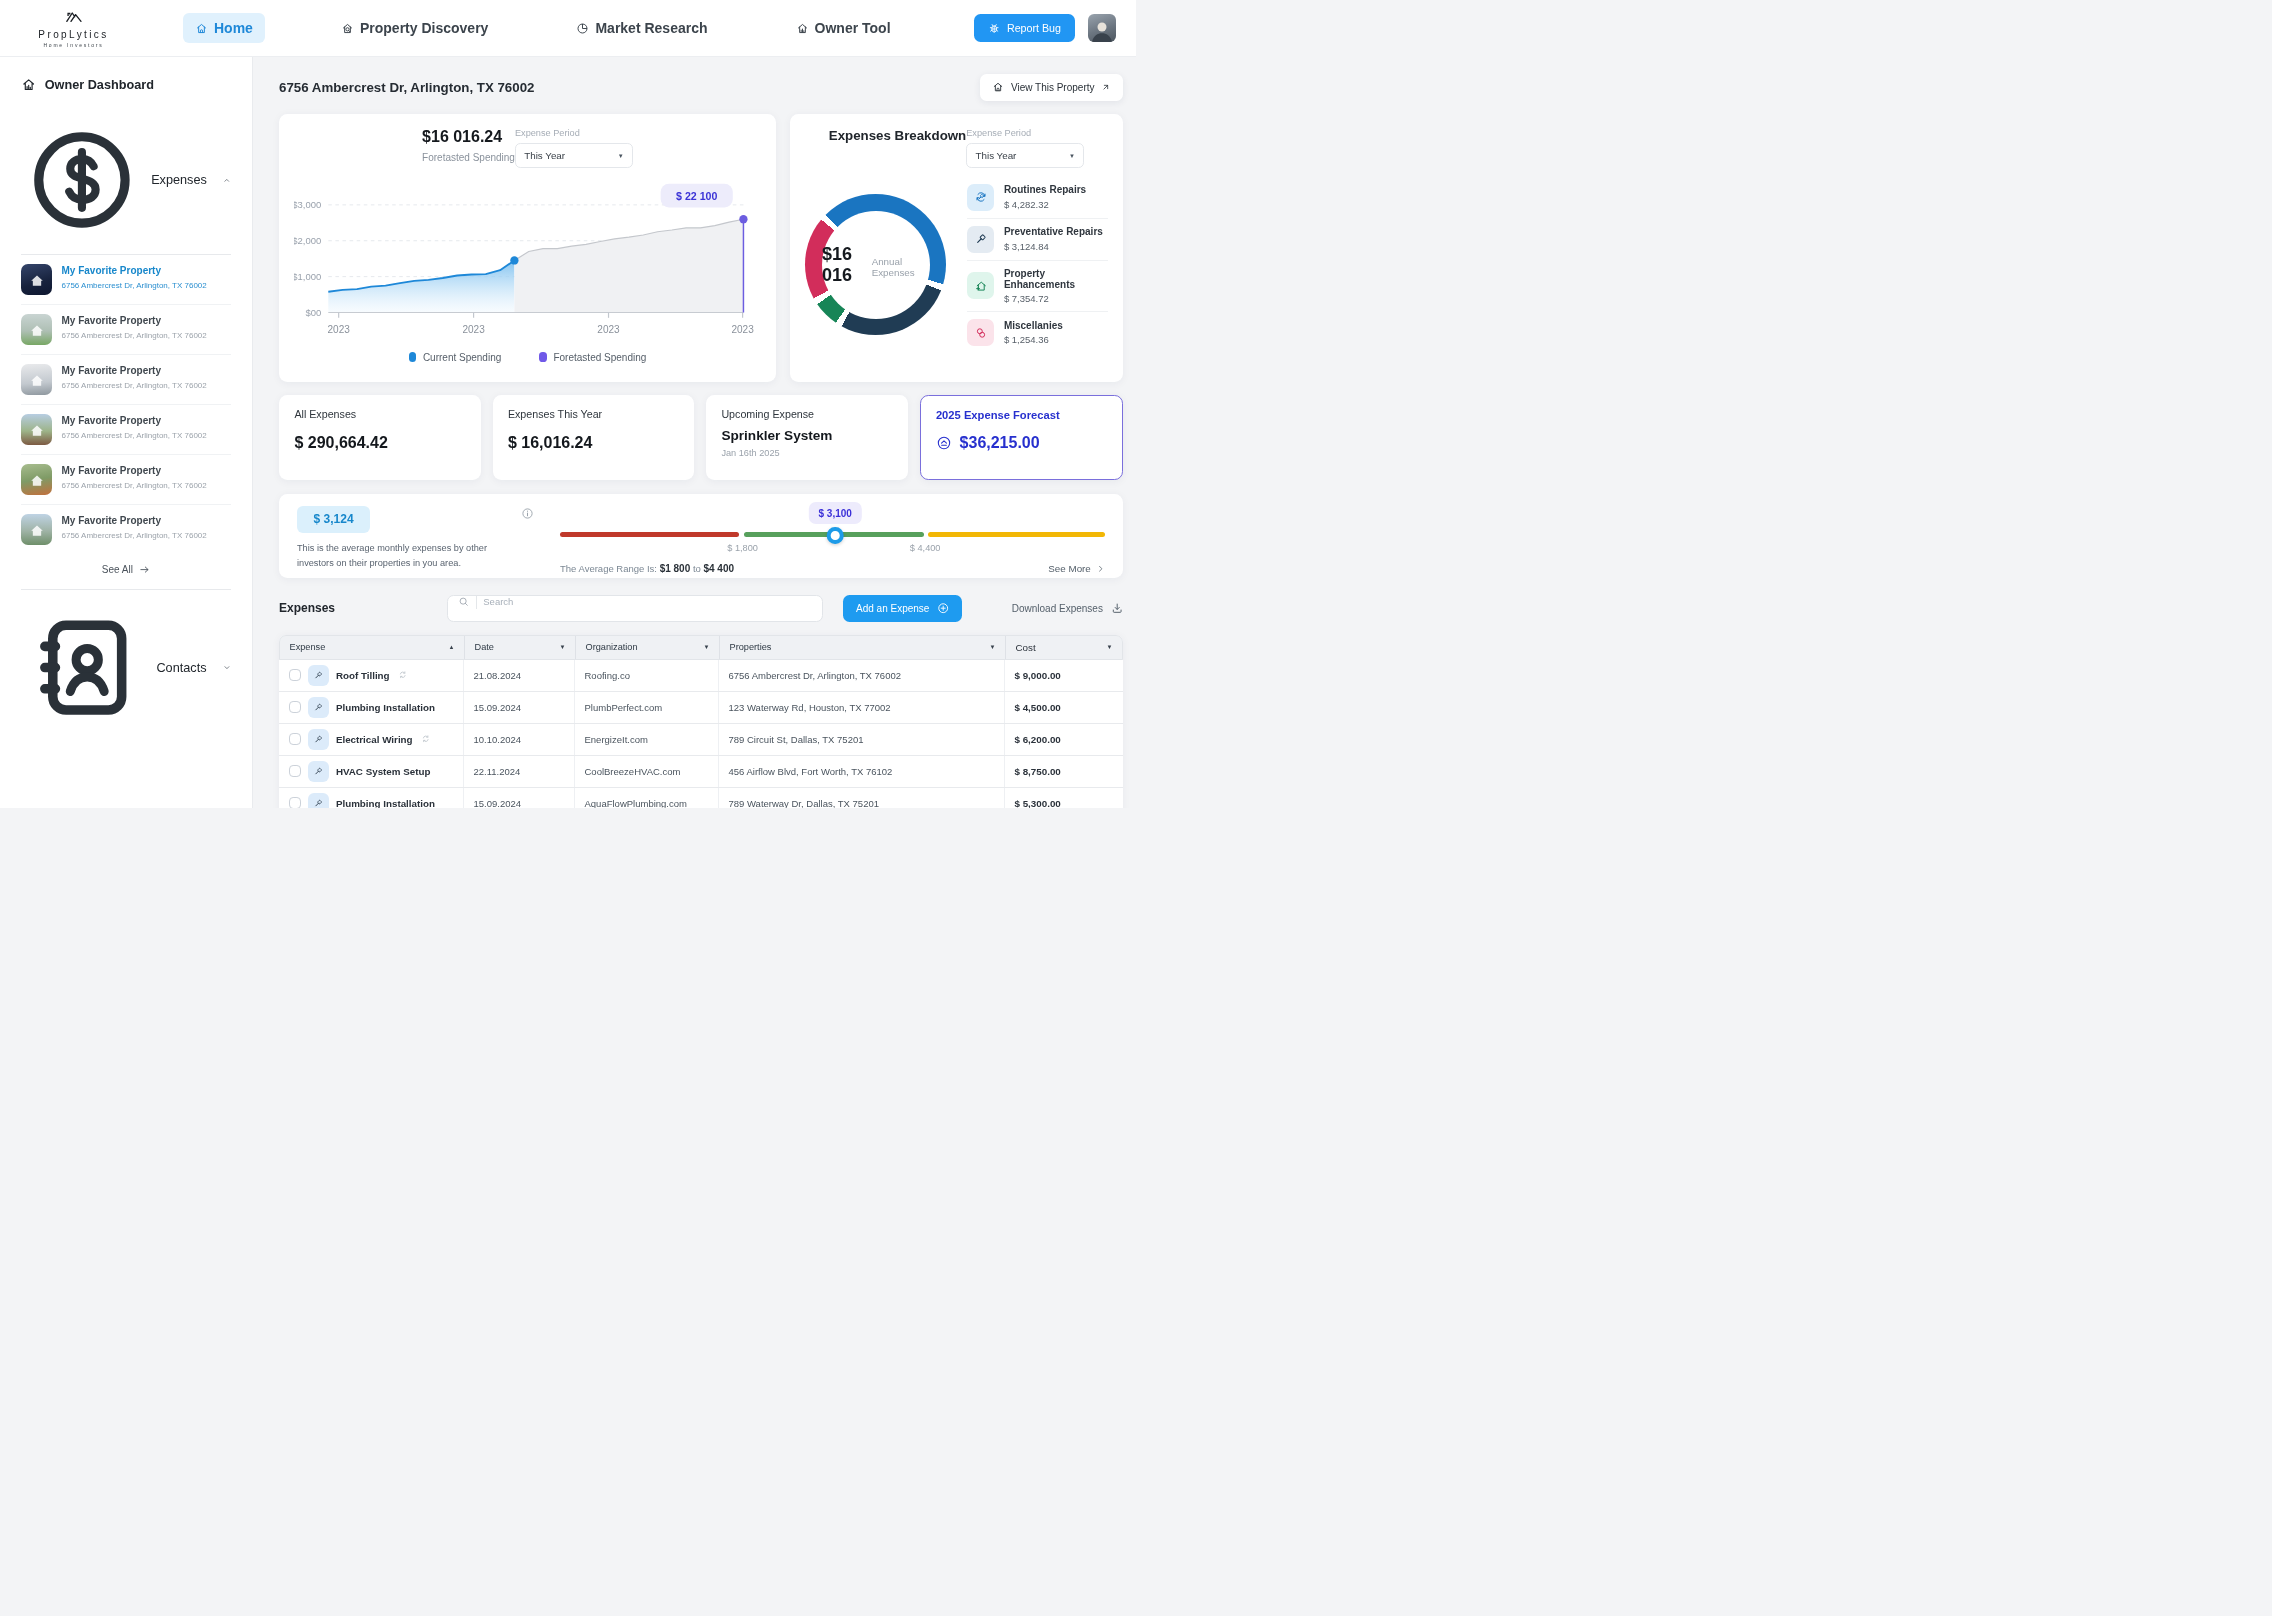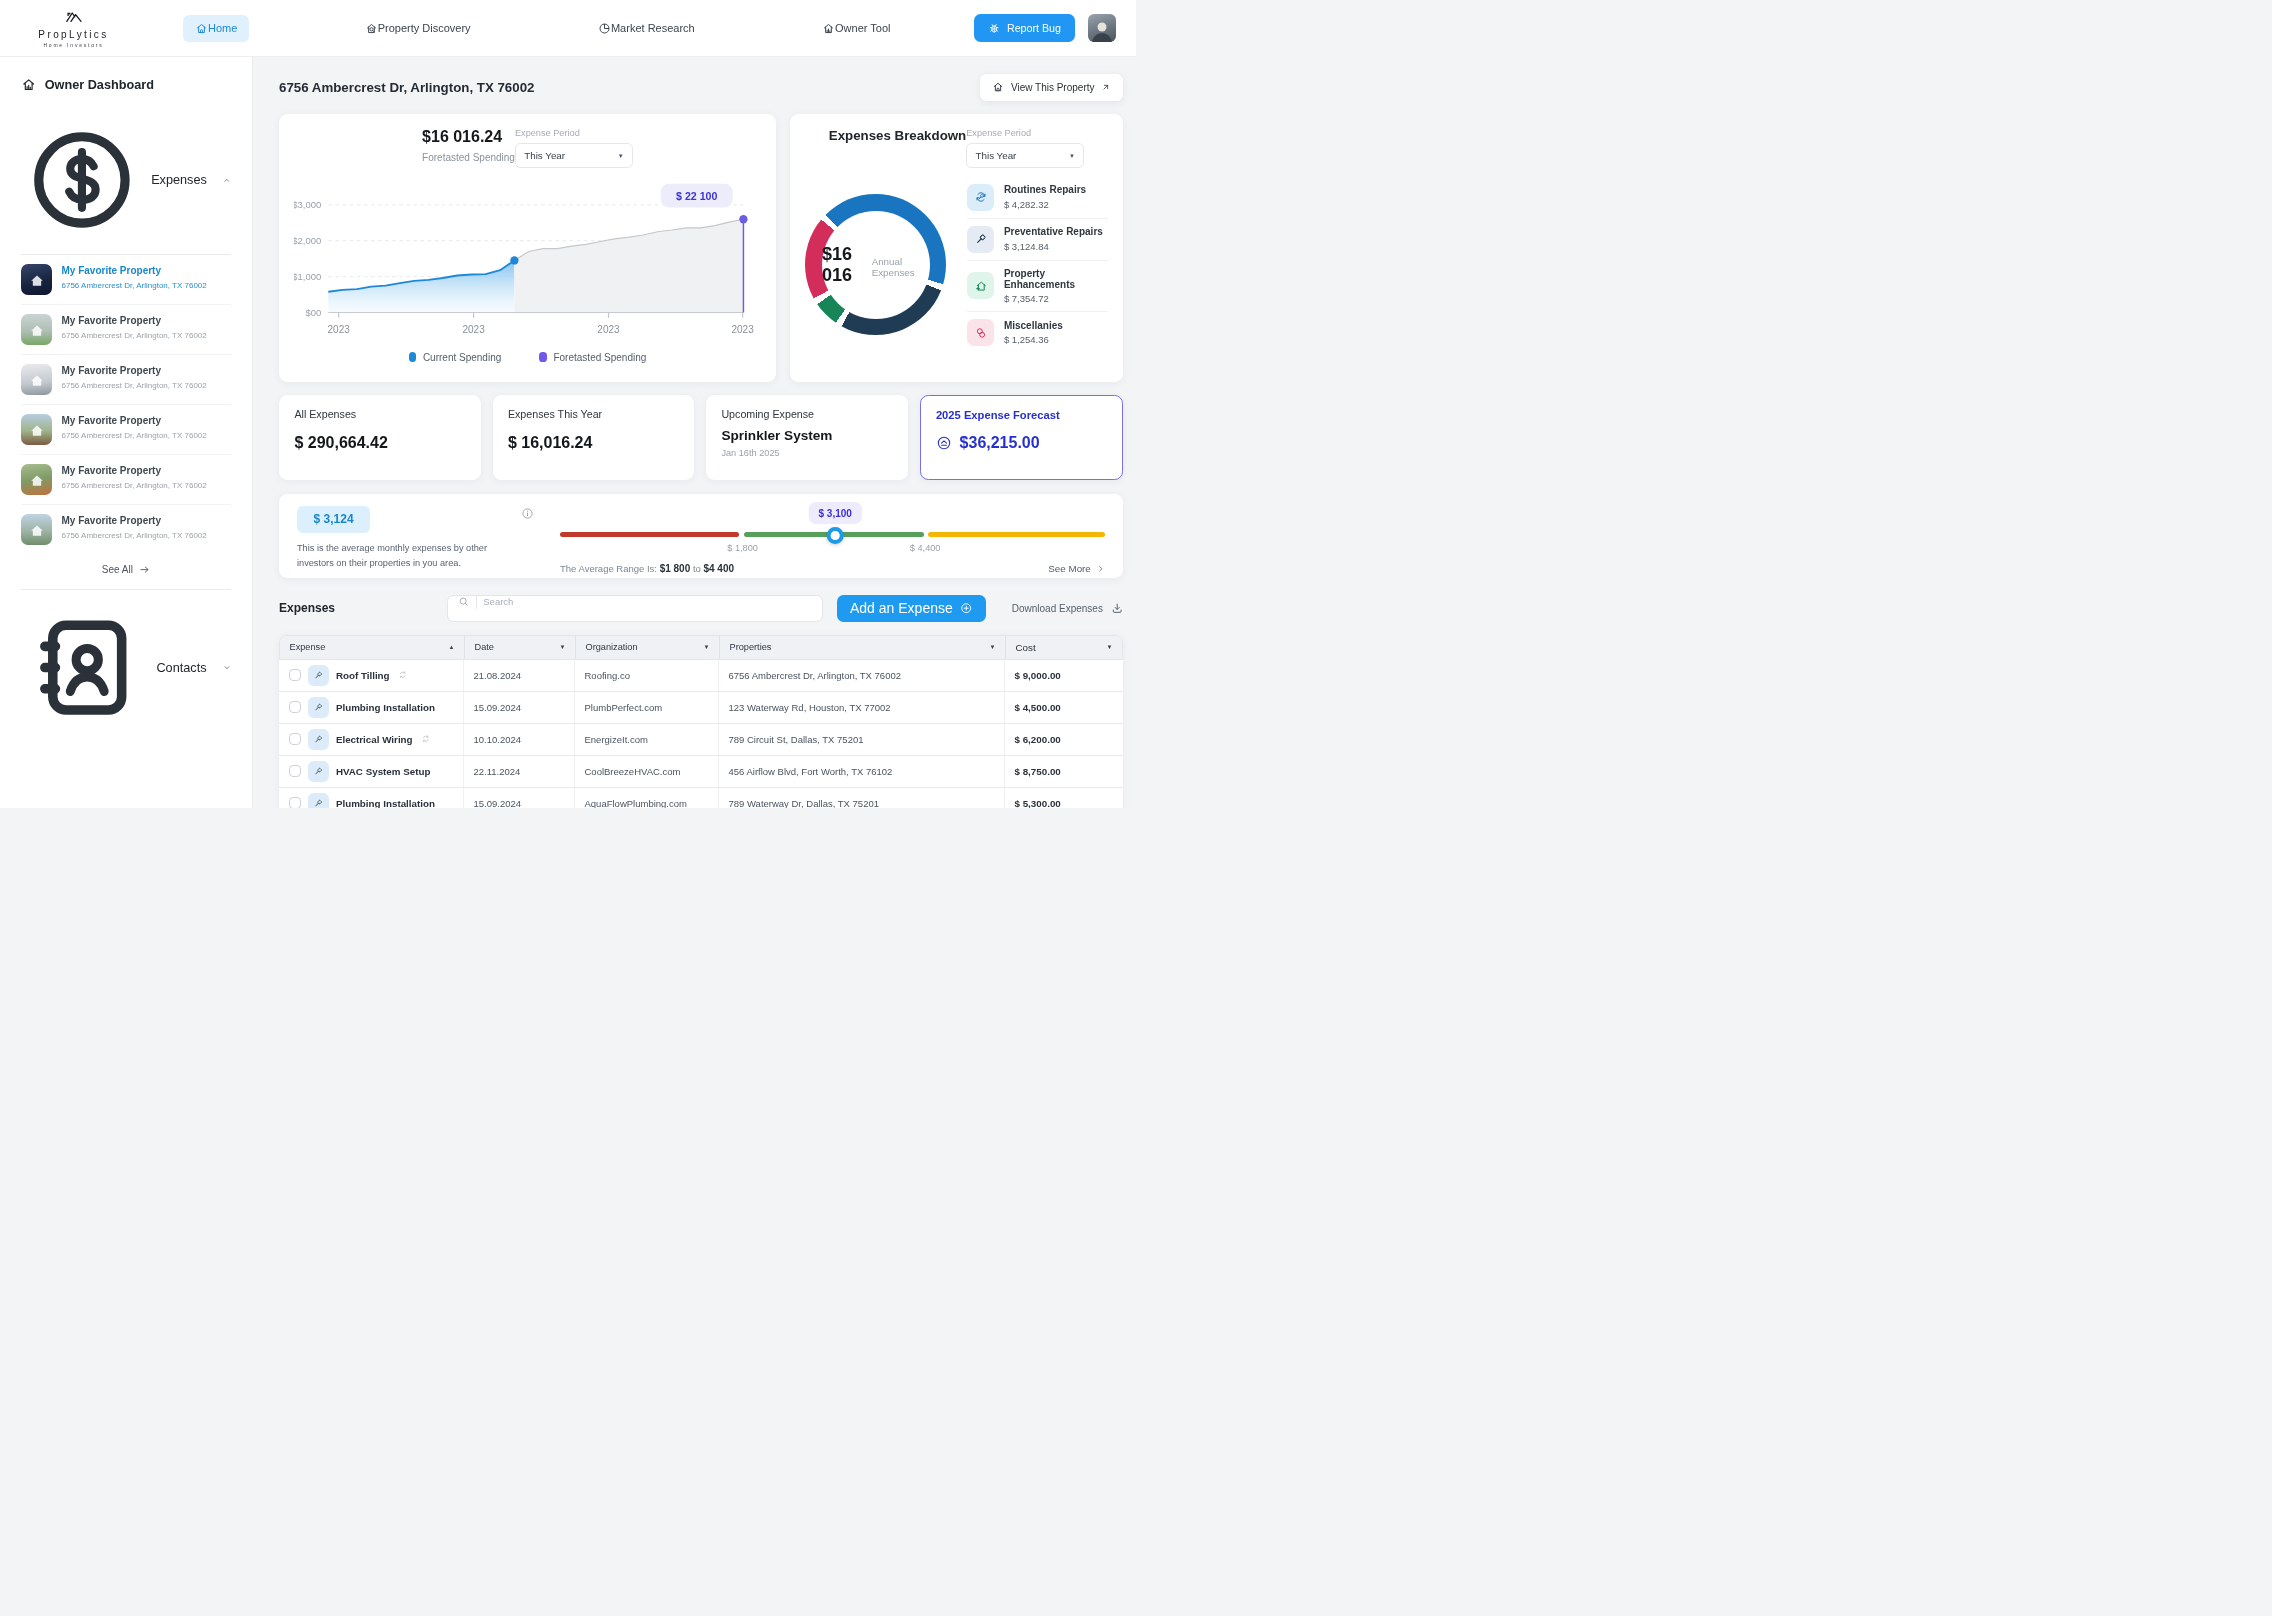--- a/index.html
+++ b/index.html
@@ -8,22 +8,22 @@
 
   
   .topnav { height:57px; background:#FFFFFF; display:flex; align-items:center;
     padding:0 20px; border-bottom:0.6px solid #ECEEF1; }
   .logo { display:flex; flex-direction:column; align-items:center; width:107px; }
   .logo svg { width:37px; height:20px; }
   .logo-name { font-size:10px; letter-spacing:2.4px; color:#1A1E23; margin-top:1.2px; }
   .logo-tag { font-size:5px; letter-spacing:1.8px; color:#3A4148; margin-top:2.4px; }
   .nav-center { flex:1; display:flex; align-items:center; justify-content:space-between;
     margin:0 71px 0 56px; }
-  .nav-link { display:flex; align-items:center; font-size:11px; color:#3C444C;
-    padding:7px 12px; border-radius:6px; cursor:pointer; }
+  .nav-link { display:flex; align-items:center; gap:6px; font-size:14px; color:#3C444C;
+    padding:7px 12px; border-radius:6px; cursor:pointer;font-weight:bold; }
   .nav-link svg { width:13px; height:13px; }
   .nav-link.active { background:#E0F1FD; color:#1E88D8; }
   .nav-right { display:flex; align-items:center; gap:13px; }
   .report-btn { display:flex; align-items:center; gap:7px; background:#2196F3; color:#fff;
     font-size:10.7px; padding:7.7px 14px; border:none; border-radius:6.5px; cursor:pointer; }
   .report-btn svg { width:12.4px; height:12.4px; }
   .avatar { width:28px; height:28px; border-radius:6px; overflow:hidden;
     background:linear-gradient(160deg,#9aa4ae 0%,#6b7580 55%,#4d565f 100%); position:relative; }
   .avatar svg { position:absolute; inset:3.6px 0 0 0; width:28px; height:27px; }
 
@@ -129,22 +129,22 @@
   .table-section { margin-top:16.6px; }
   .table-toolbar { display:flex; align-items:center; }
   .tbl-heading { font-size:12px; font-weight:bold; color:#21262C; width:118px; }
   .search-box { width:376px; height:27px; border:0.9px solid #E2E5E9; border-radius:6.5px;
     background:#fff; display:flex; align-items:flex-start; padding:0 9.5px; gap:7px; margin-left:50px; }
   .search-box svg { width:11.2px; height:11.2px; color:#9AA2AB; flex:none; }
   .search-box .sep { width:0.6px; height:13px; background:#E4E7EA; }
   .search-box input { border:none; outline:none; flex:1; font-size:9.5px; color:#3A4149;
     font-family:"Liberation Sans",sans-serif; background:transparent; }
   .search-box input::placeholder { color:#A8B0BA; }
-  .add-btn { margin-left:14px; display:flex; align-items:center; gap:7.7px; background:#1E9BF0;
-    color:#fff; border:none; border-radius:6.5px; height:27px; padding:0 13px; font-size:14px; cursor:pointer; }
+  .add-btn { margin-left:20px; display:flex; align-items:center; gap:7.7px; background:#1E9BF0;
+    color:#fff; border:none; border-radius:6.5px; height:27px; padding:0 13px; font-size:10px; cursor:pointer; }
   .add-btn svg { width:12.4px; height:12.4px; }
   .dl-btn { margin-left:auto; display:flex; align-items:center; gap:7.7px; font-size:10px;
     color:#55606B; cursor:pointer; }
   .dl-btn svg { width:12.4px; height:12.4px; }
 
   .tbl { margin-top:13px; border-radius:7px 7px 0 0; overflow:hidden;
     box-shadow:0 1.8px 8.3px rgba(25,39,80,.05); }
   .tbl-header { display:flex; background:#EFF1F4; height:25px; align-items:center;
     border:0.6px solid #E2E5E9; border-radius:7px 7px 0 0; }
   .th { display:flex; align-items:center; justify-content:space-between; padding:0 9.5px;

